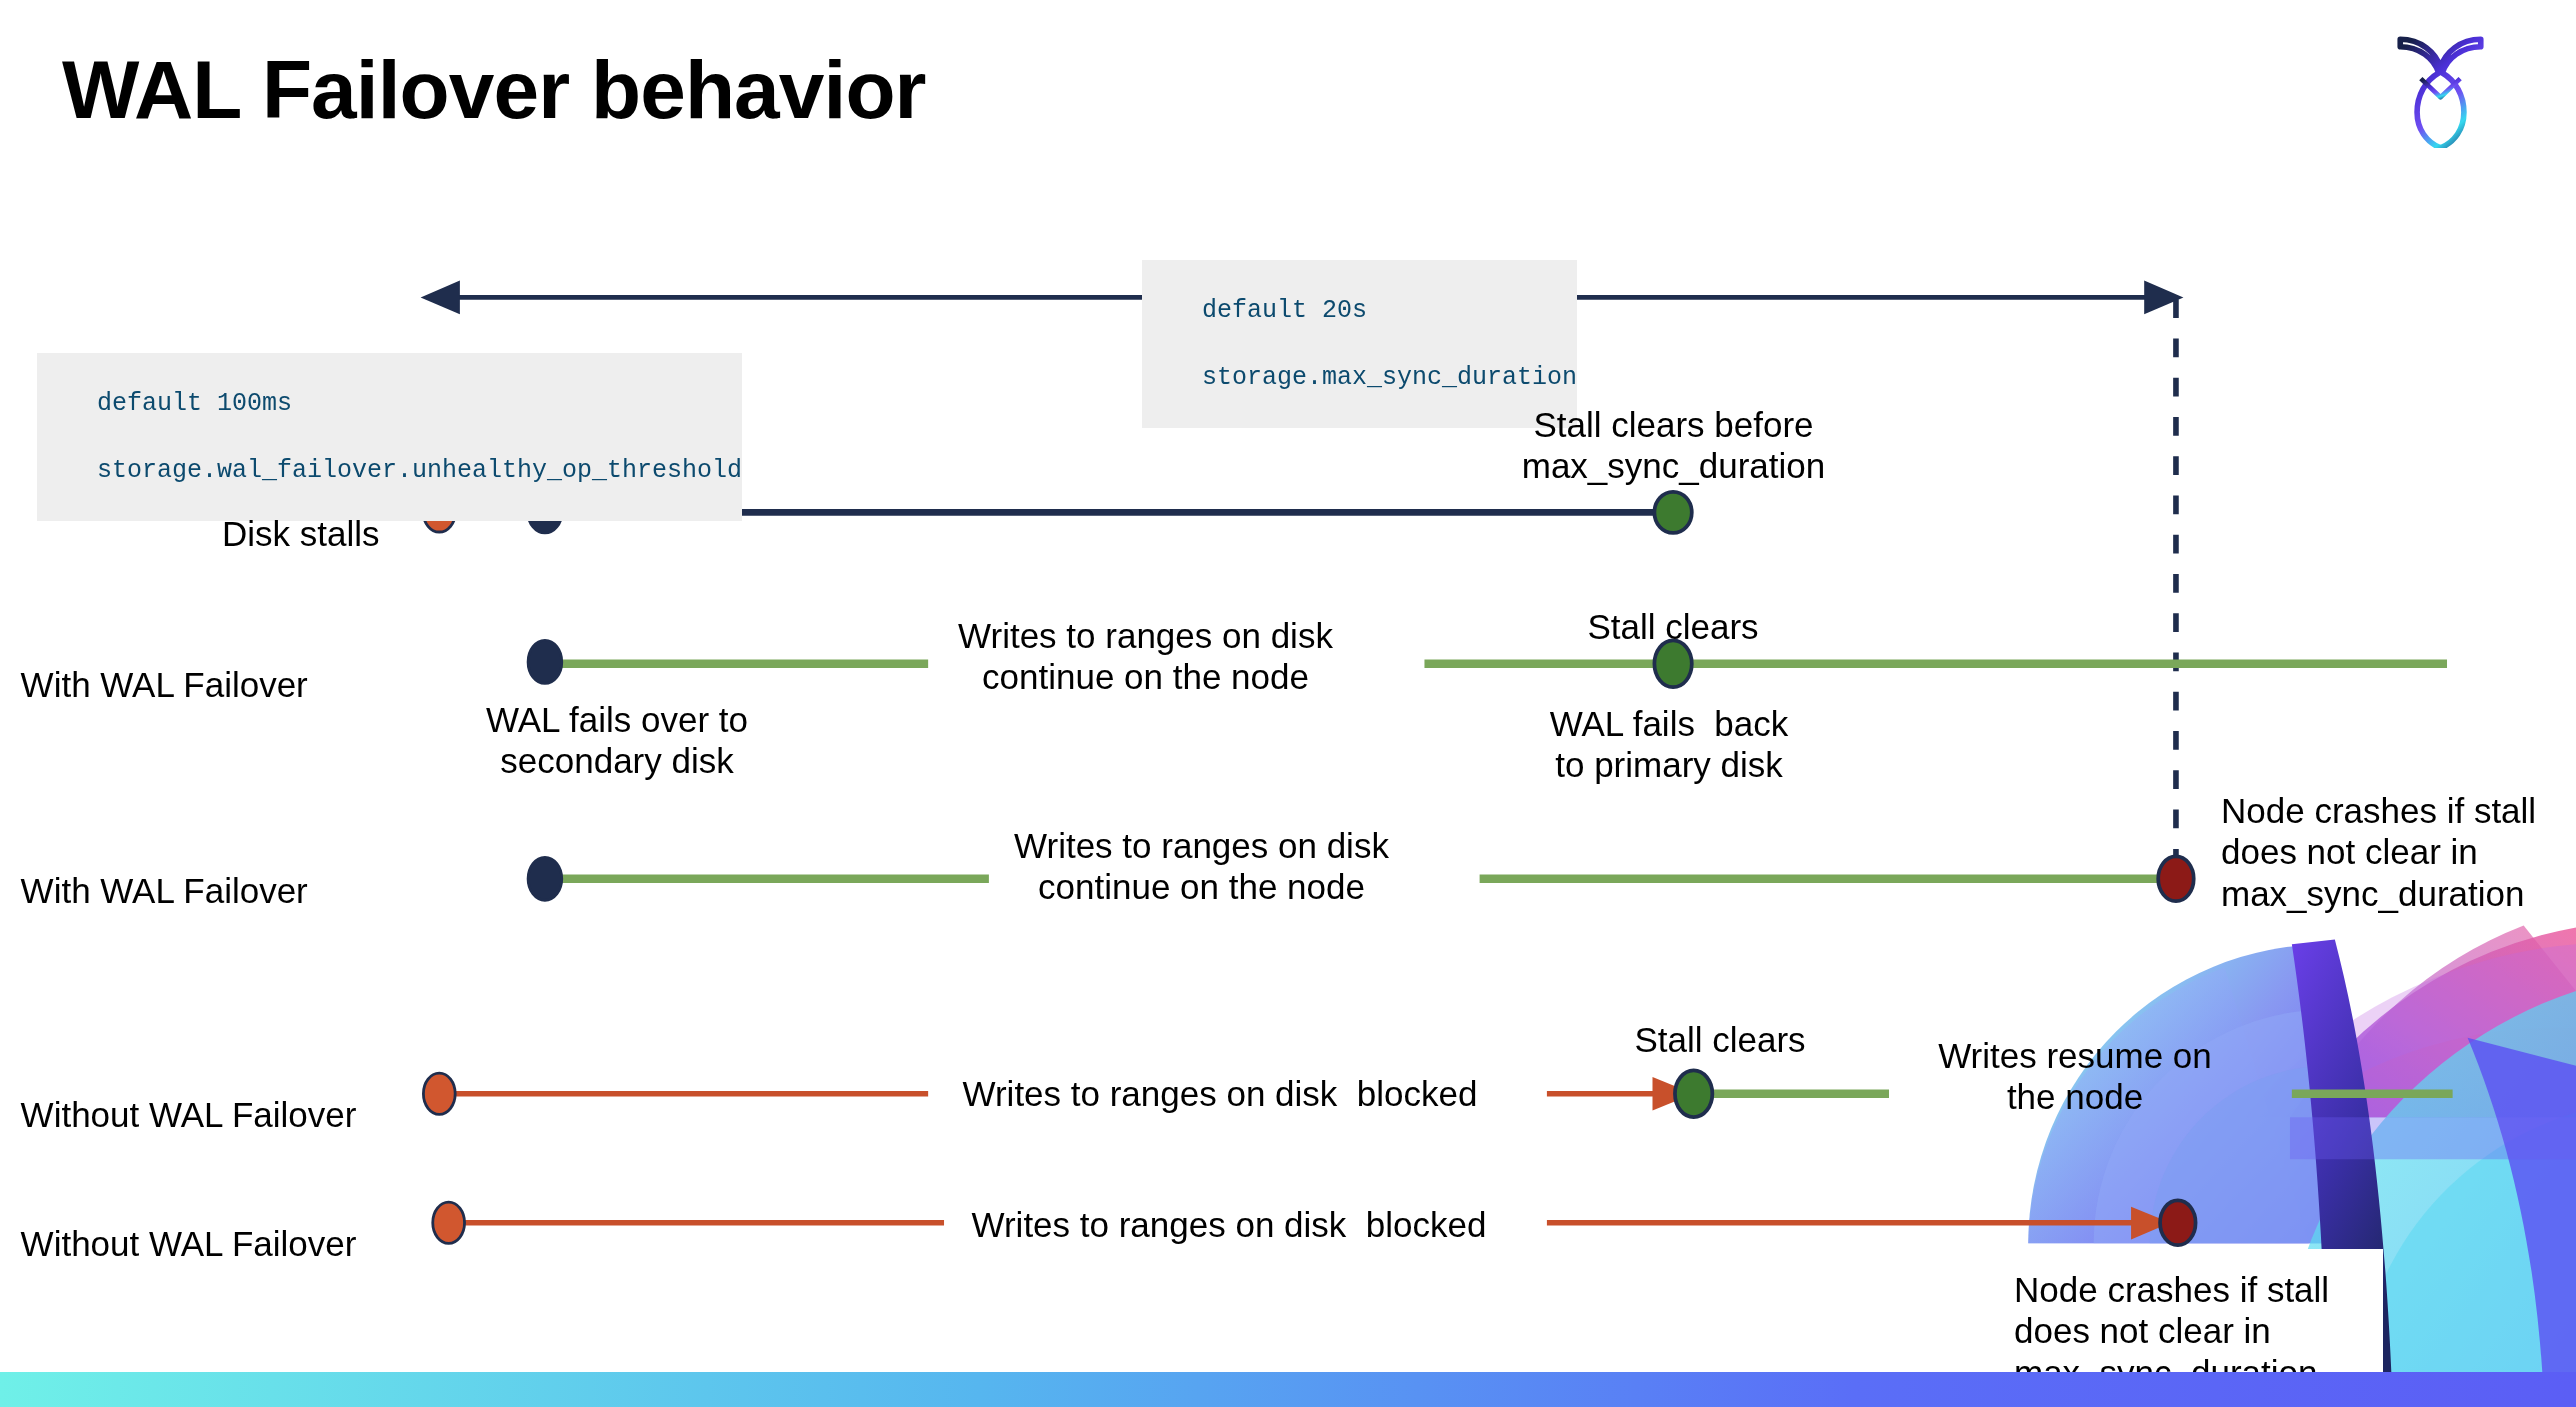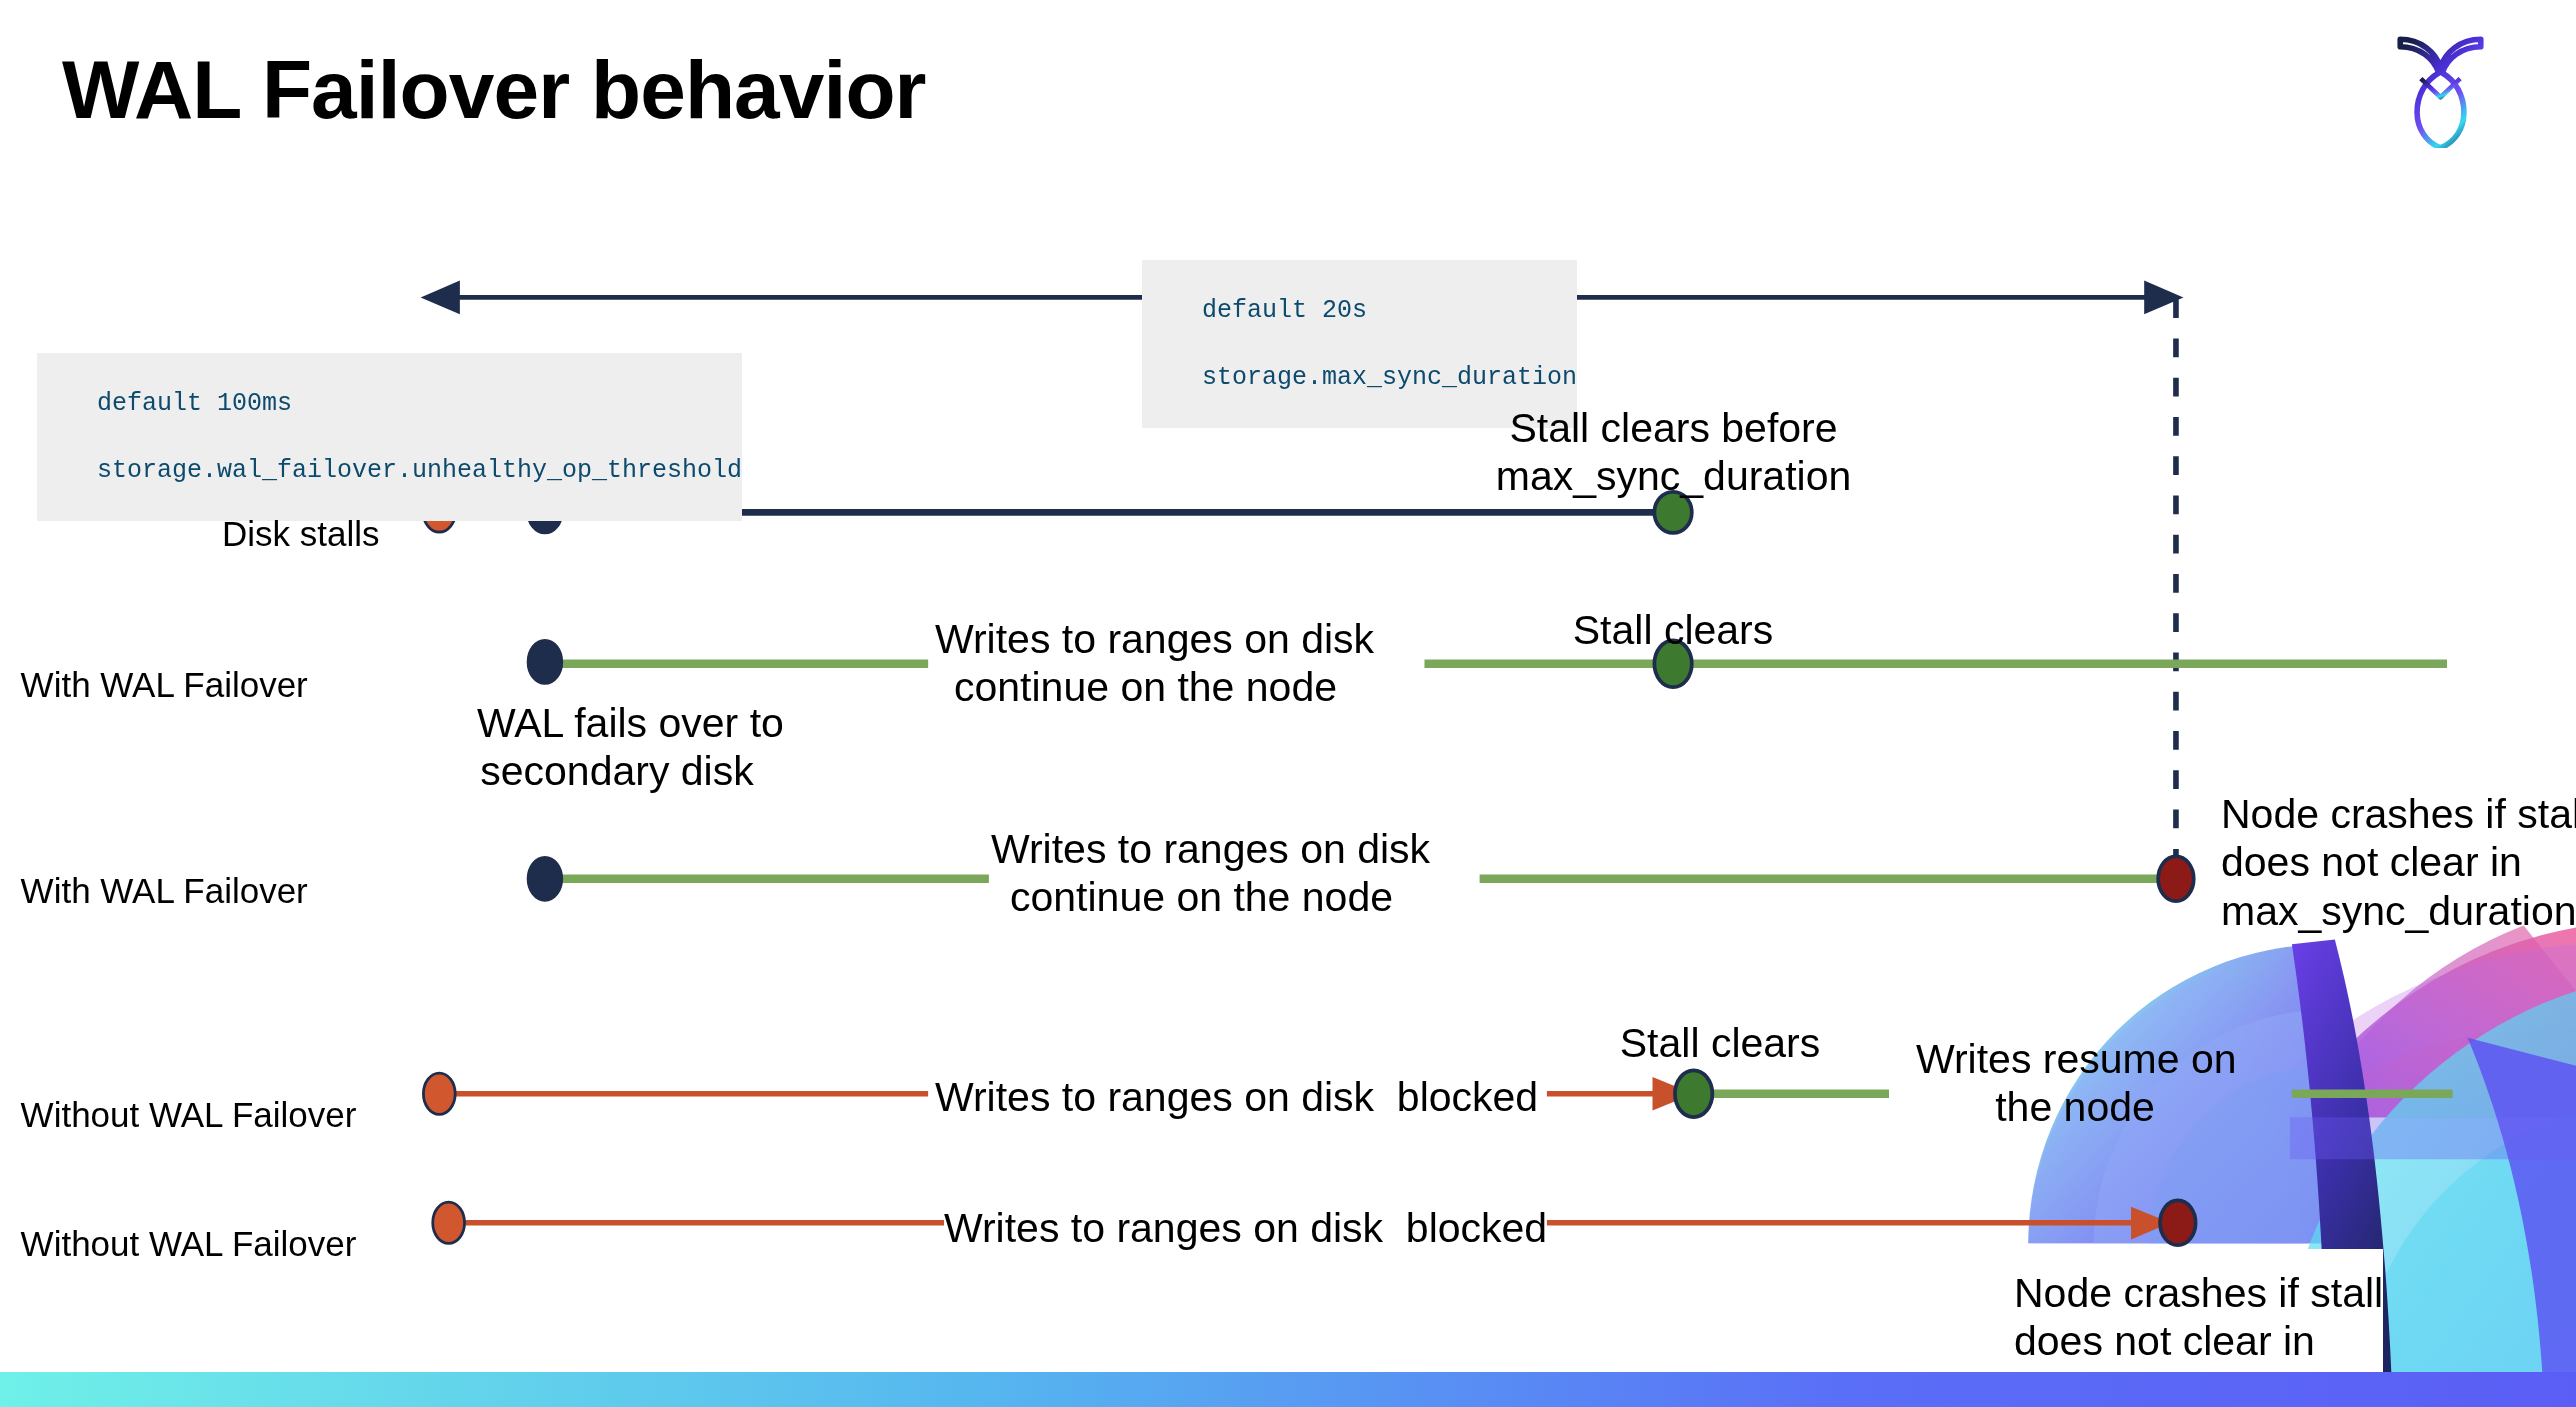--- a/index.html
+++ b/index.html
@@ -22,21 +22,21 @@
     font-family:"Liberation Mono", monospace;
     background:#eeeeee;color:#0c4a6e;
     font-size:25px;line-height:1.34;
     white-space:pre;letter-spacing:0px;
   }
   .code-chip span{background:#eeeeee;display:inline-block;}
   .row-label{
     position:absolute;font-size:35px;color:#000;white-space:nowrap;margin-top:20px;
   }
   .annot{
-    position:absolute;font-size:41px;color:#000;line-height:1.18;
+    position:absolute;font-size:35px;color:#000;line-height:1.18;
     text-align:center;white-space:pre;
   }
   .annot.left{text-align:left;}
   .white-card{
     position:absolute;background:#ffffff;
   }
   .bottombar{
     position:absolute;left:0;top:1372px;width:2576px;height:36px;
     background:linear-gradient(90deg,#6ff0e8 0%,#56b6ef 38%,#5a6ef7 72%,#5b5ef5 100%);
   }
@@ -198,20 +198,22 @@
 max_sync_duration</div>
 
   <div class="annot" style="left:1533px;top:606px;width:280px;">Stall clears</div>
 
   <div class="annot" style="left:935px;top:615px;width:421px;">Writes to ranges on disk
 continue on the node</div>
 
   <div class="annot" style="left:477px;top:699px;width:280px;">WAL fails over to
 secondary disk</div>
 
+  <div class="annot" style="left:1524px;top:703px;width:290px;">WAL fails  back
+to primary disk</div>
 
   <div class="annot" style="left:991px;top:825px;width:421px;">Writes to ranges on disk
 continue on the node</div>
 
   <div class="annot left" style="left:2221px;top:790px;width:346px;">Node crashes if stall
 does not clear in
 max_sync_duration</div>
 
   <div class="annot" style="left:1580px;top:1019px;width:280px;">Stall clears</div>
 

